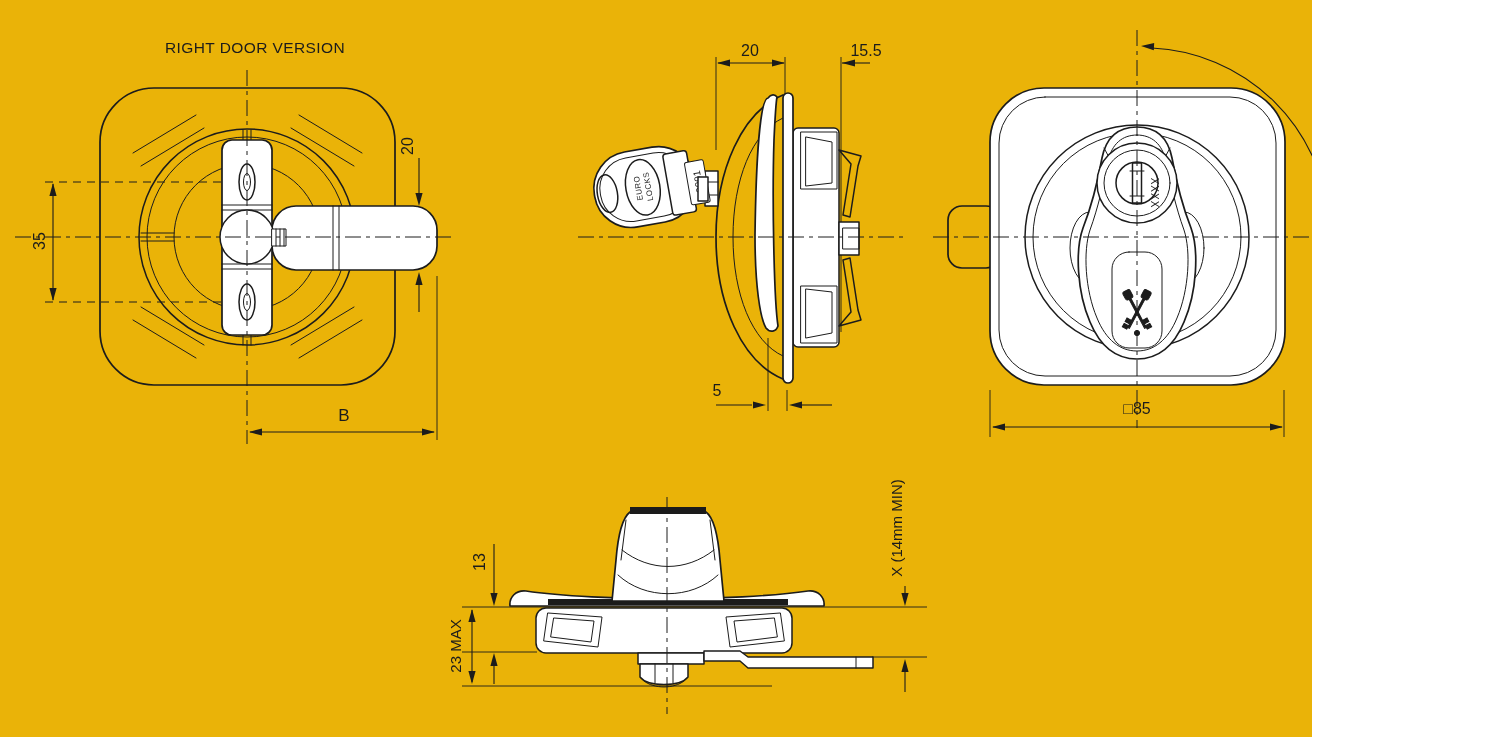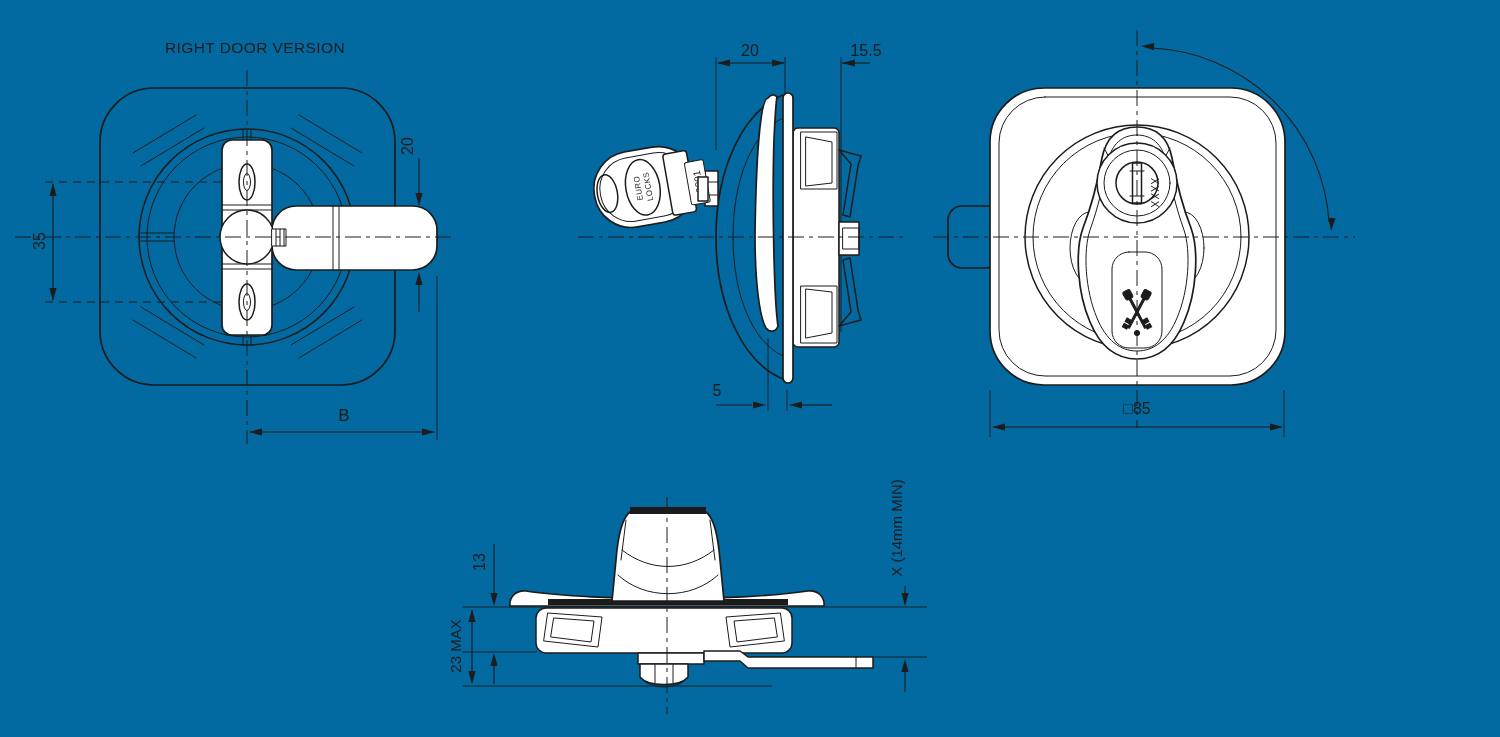--- a/index.html
+++ b/index.html
@@ -1,16 +1,16 @@
 <!DOCTYPE html>
 <html><head>
 <meta charset="utf-8">
 <style>
   html,body{margin:0;padding:0;background:#ffffff;}
-  .canvas{position:relative;width:1500px;height:737px;background:#0369a1;overflow:hidden;}
+  .canvas{position:relative;width:1312px;height:737px;background:#eab308;overflow:hidden;}
   svg{position:absolute;left:0;top:0;}
   .ln{stroke:#1c1c1c;fill:none;stroke-width:1.5;stroke-linecap:round;stroke-linejoin:round;}
   .th{stroke-width:1;}
   .tk{stroke-width:1.7;}
   .fw{fill:#ffffff;}
   .dim{stroke:#1c1c1c;fill:none;stroke-width:1.1;stroke-linecap:butt;}
   .ext{stroke:#1c1c1c;fill:none;stroke-width:0.9;stroke-linecap:butt;}
   .cl{stroke:#1c1c1c;fill:none;stroke-width:1;stroke-dasharray:16 5 4 5;stroke-linecap:butt;}
   .dsh{stroke:#1c1c1c;fill:none;stroke-width:1;stroke-dasharray:8 6;stroke-linecap:butt;}
   .arw{fill:#1c1c1c;stroke:none;}

